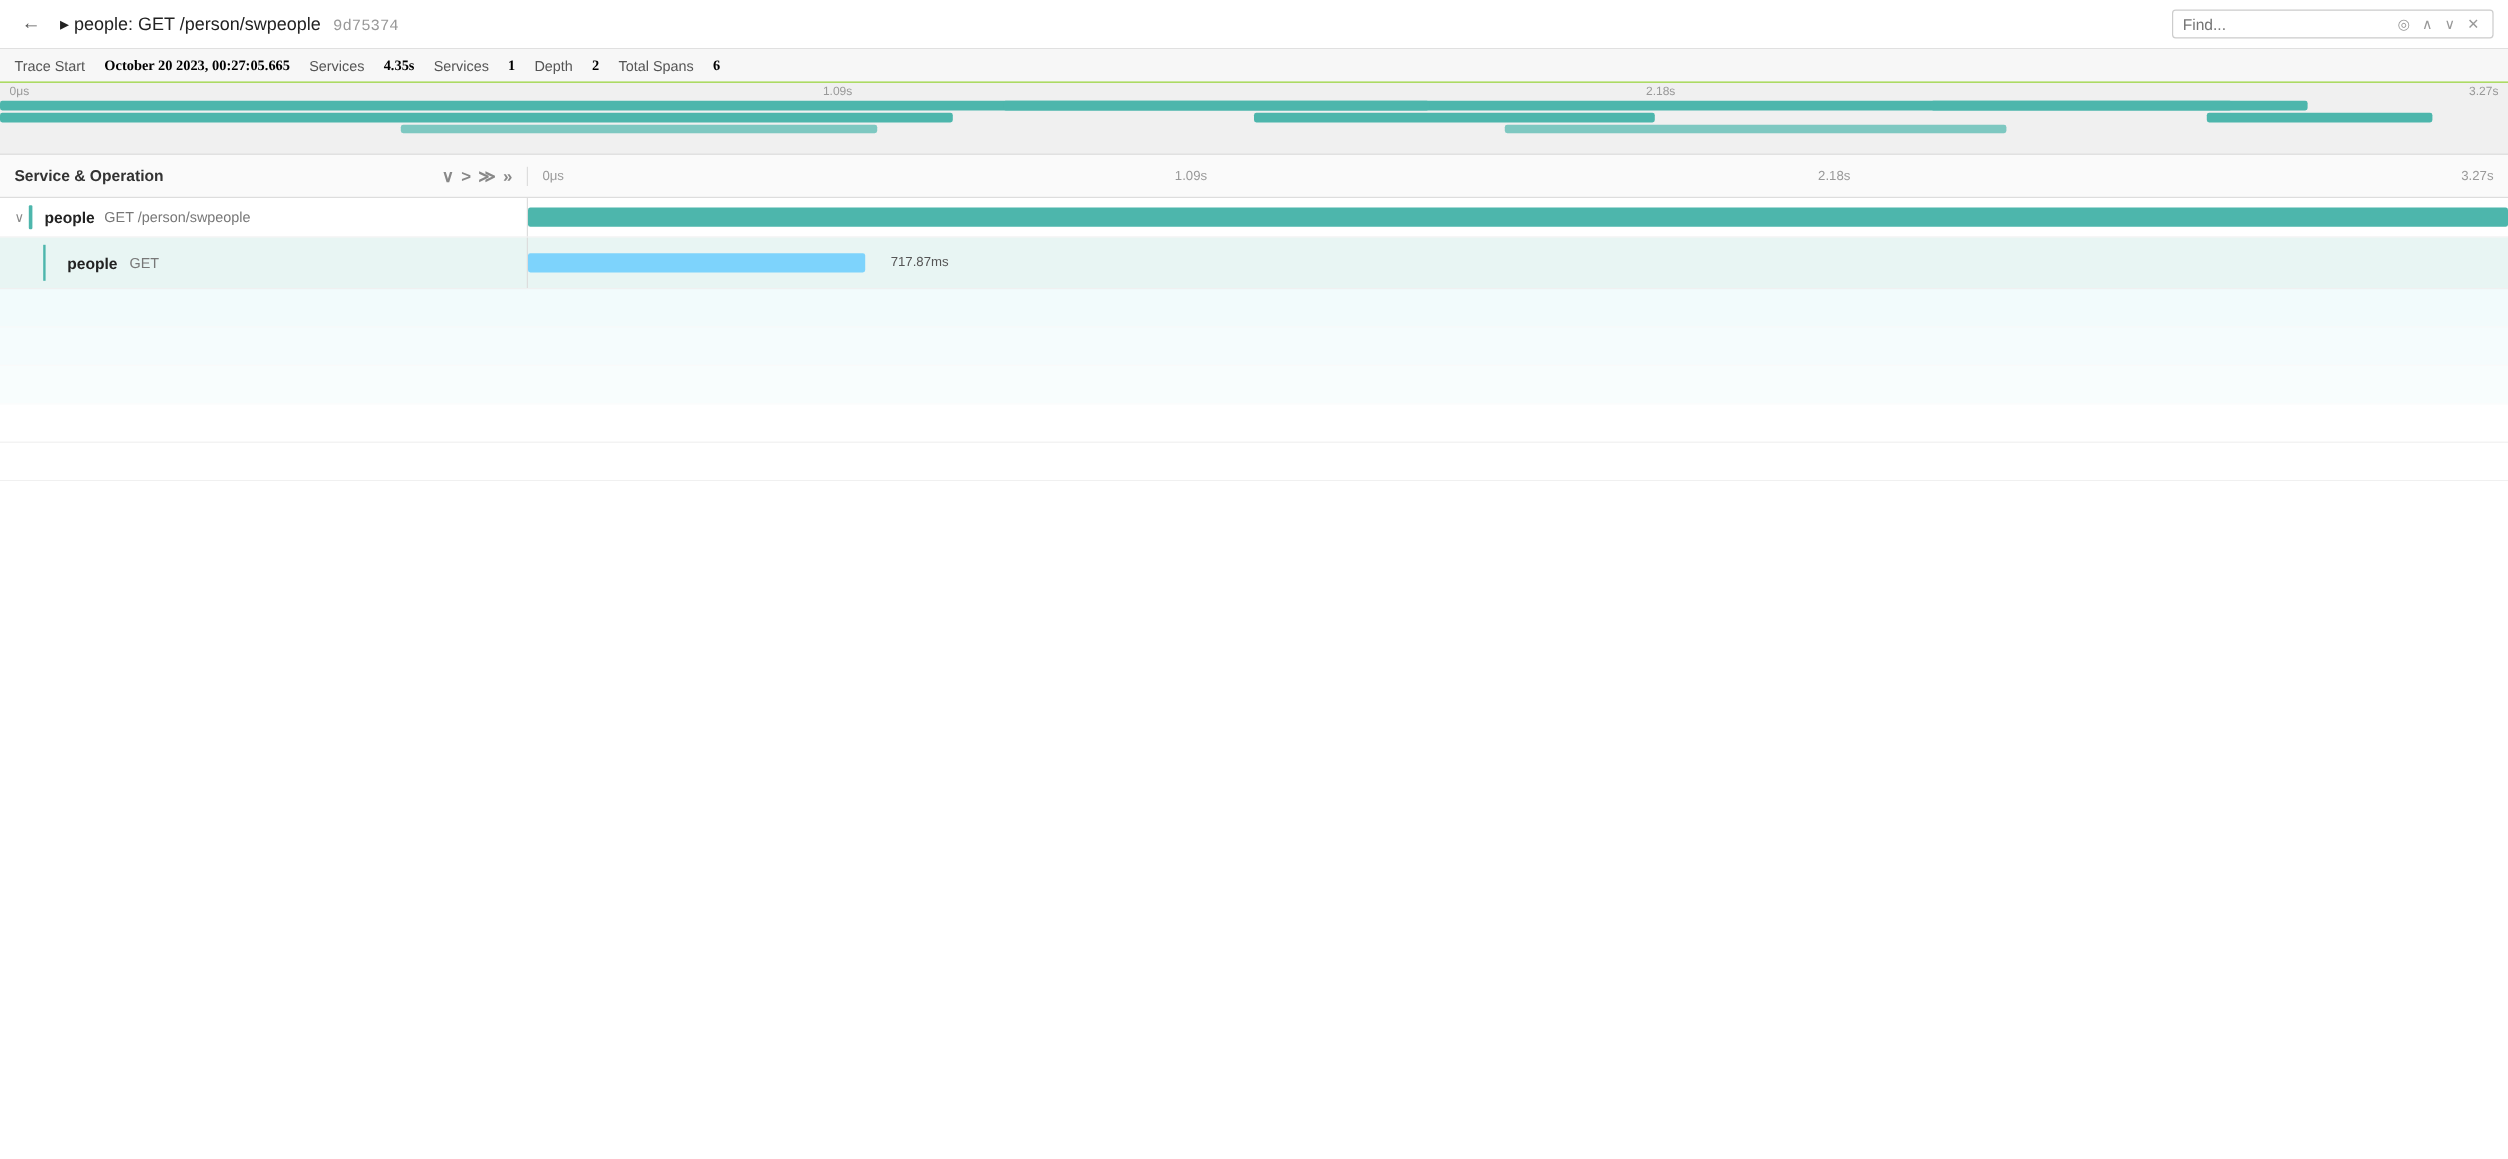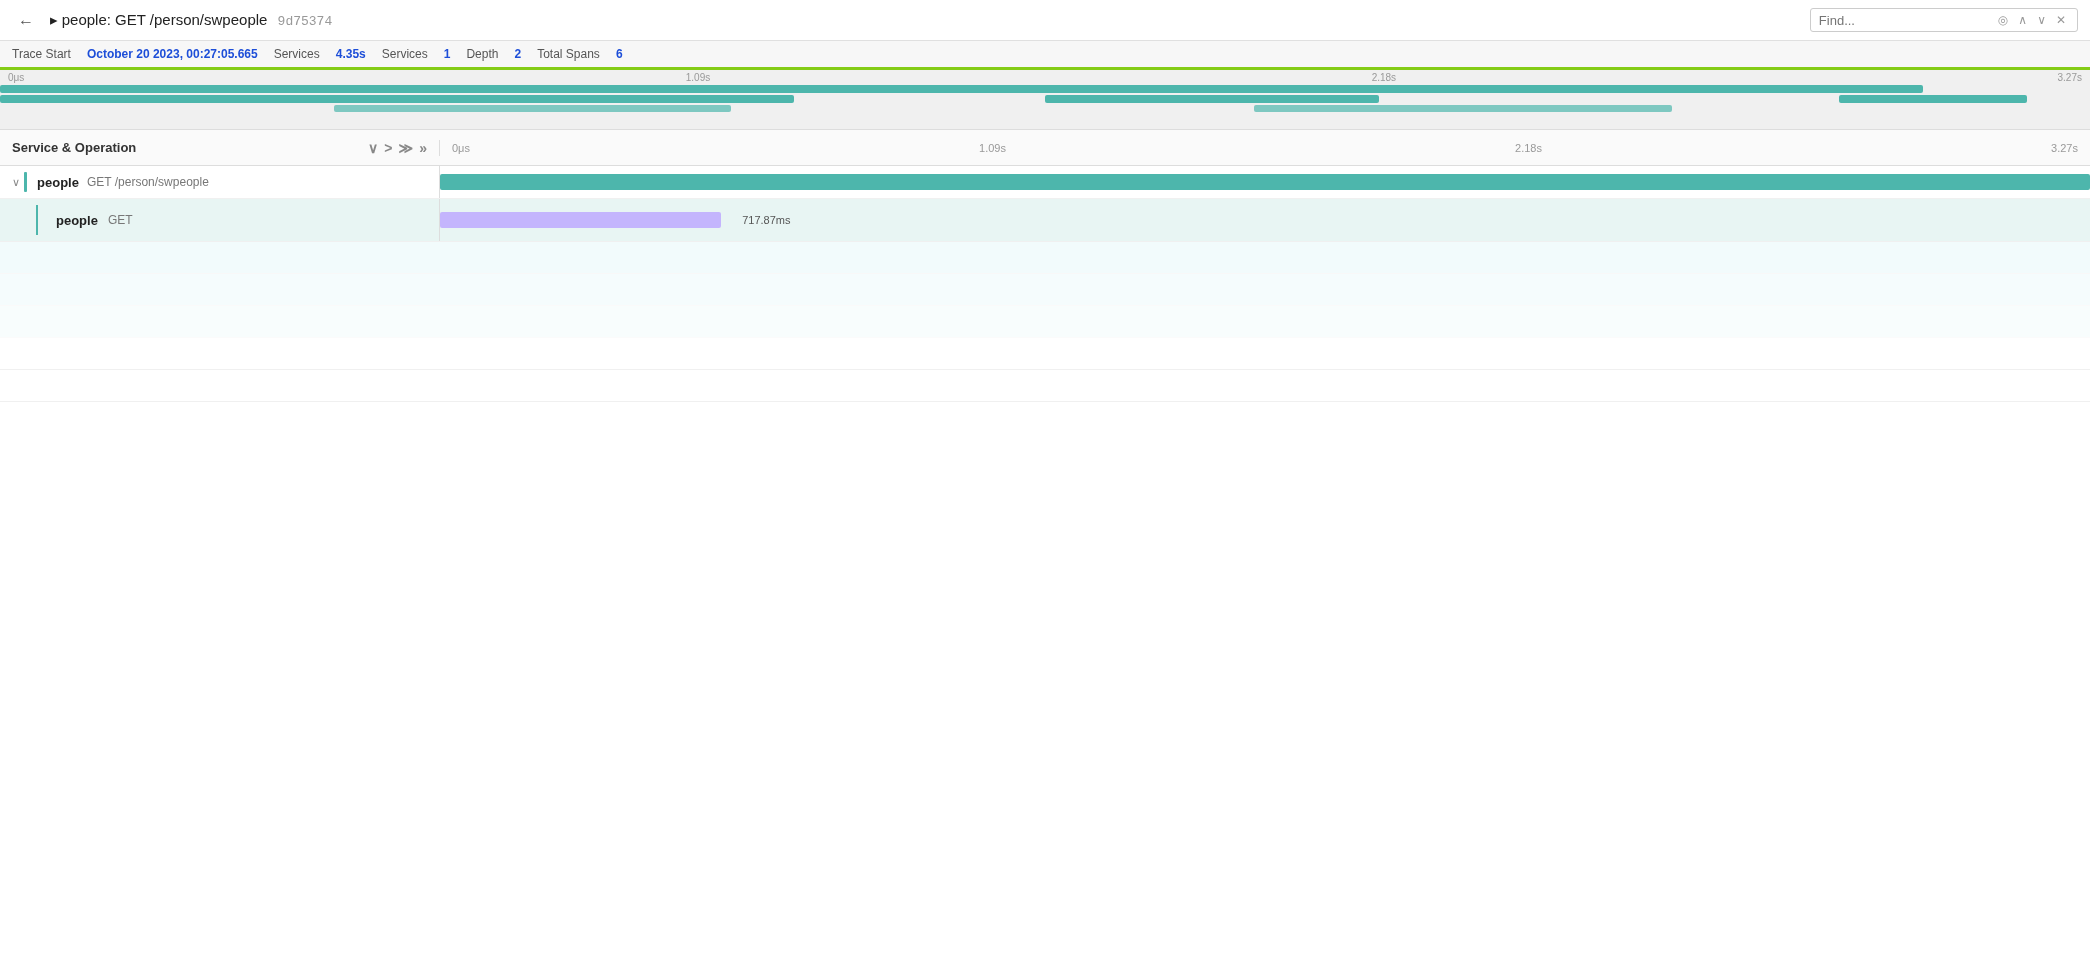--- a/index.html
+++ b/index.html
@@ -9,22 +9,22 @@
     .header { display: flex; align-items: center; padding: 8px 12px; border-bottom: 1px solid #e0e0e0; background: #fff; gap: 10px; }
     .back-btn { background: none; border: none; cursor: pointer; font-size: 16px; color: #555; padding: 2px 6px; }
     .header-title { font-size: 15px; font-weight: 500; color: #222; }
     .trace-id { color: #999; font-size: 13px; margin-left: 6px; font-family: Liberation Mono, monospace; }
     .search-box { margin-left: auto; display: flex; align-items: center; border: 1px solid #ccc; border-radius: 3px; padding: 3px 8px; gap: 16px; min-width: 200px; }
     .search-box input { border: none; outline: none; font-size: 13px; color: #888; width: 160px; }
     .search-controls { display: flex; gap: 4px; color: #999; font-size: 12px; }
     .search-controls span { cursor: pointer; padding: 1px 3px; }
 
     
-    .trace-info { padding: 6px 12px; background: #f7f7f7; border-bottom: 3px solid #84cc16; font-size: 12px; color: #555; display: flex; gap: 16px; align-items: center; }
-    .trace-info strong { color: #1d4ed8; }
+    .trace-info { padding: 6px 12px; background: #f7f7f7; border-bottom: 1px solid #84cc16; font-size: 12px; color: #555; display: flex; gap: 16px; align-items: center; }
+    .trace-info strong { color: #000000; font-family: Liberation Serif, serif; }
 
     
     .minimap { background: #f0f0f0; border-bottom: 1px solid #ddd; padding: 0; height: 60px; position: relative; overflow: hidden; }
     .minimap-ruler { display: flex; justify-content: space-between; padding: 2px 8px; font-size: 10px; color: #999; }
     .minimap-bars { position: relative; height: 40px; padding: 0 8px; }
     .minimap-bar { position: absolute; height: 8px; background: #4db6ac; border-radius: 2px; }
 
     
     .main { display: flex; flex-direction: column; height: calc(100vh - 130px); }
 
@@ -143,21 +143,21 @@
 
     <div class="span-row selected">
       <div class="span-left">
         <span class="span-indent"></span>
         <span class="span-indent" style="width:12px;display:inline-block;border-left:2px solid #4db6ac;height:30px;margin-right:4px;"></span>
         <span class="span-service">people</span>
         <span class="span-op" style="margin-left:6px;">GET</span>
       </div>
       <div class="span-right">
         <div class="span-bar-container">
-          <div class="span-bar" style="left:0%;width:17%;background:#c4b5fd;">
+          <div class="span-bar" style="left:0%;width:17%;background:#7dd3fc;">
             <span class="span-bar-label" style="position:absolute;right:-70px;font-size:11px;color:#555;white-space:nowrap;">717.87ms</span>
           </div>
         </div>
       </div>
     </div>
 
     <div class="span-row" style="height:32px;background:#e0f7fa;opacity:0.4;"></div>
     <div class="span-row" style="height:32px;background:#e0f7fa;opacity:0.3;"></div>
     <div class="span-row" style="height:32px;background:#e0f7fa;opacity:0.2;"></div>
     <div class="span-row" style="height:32px;"></div>

